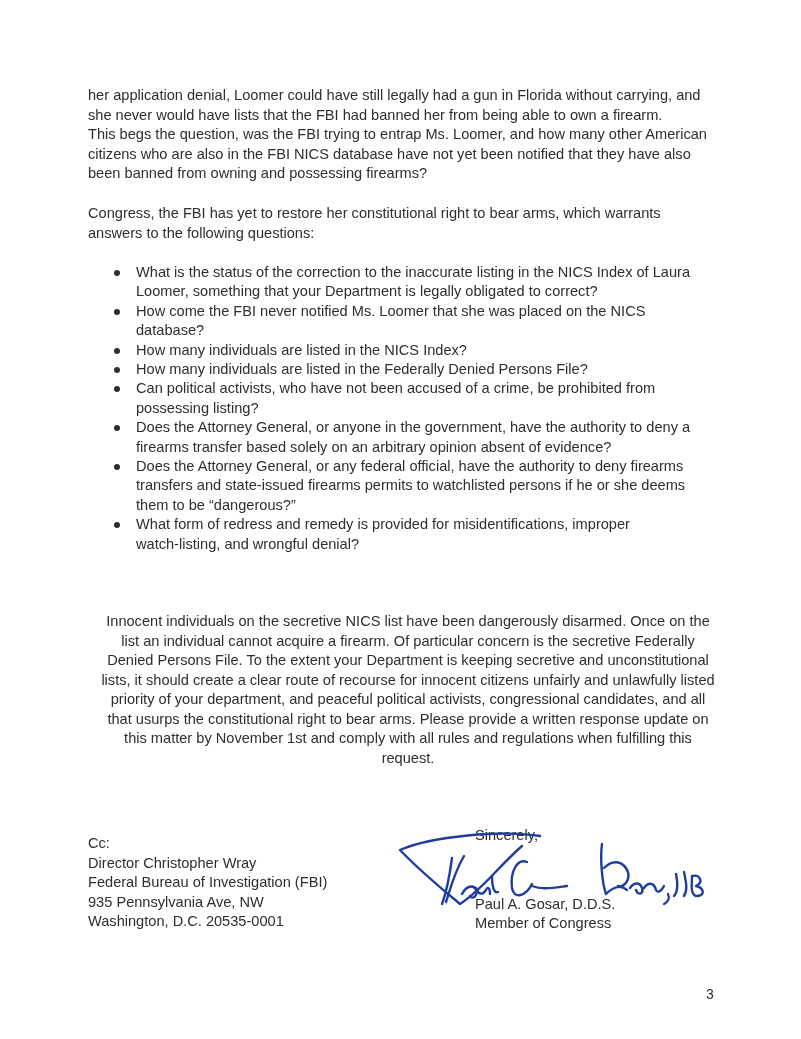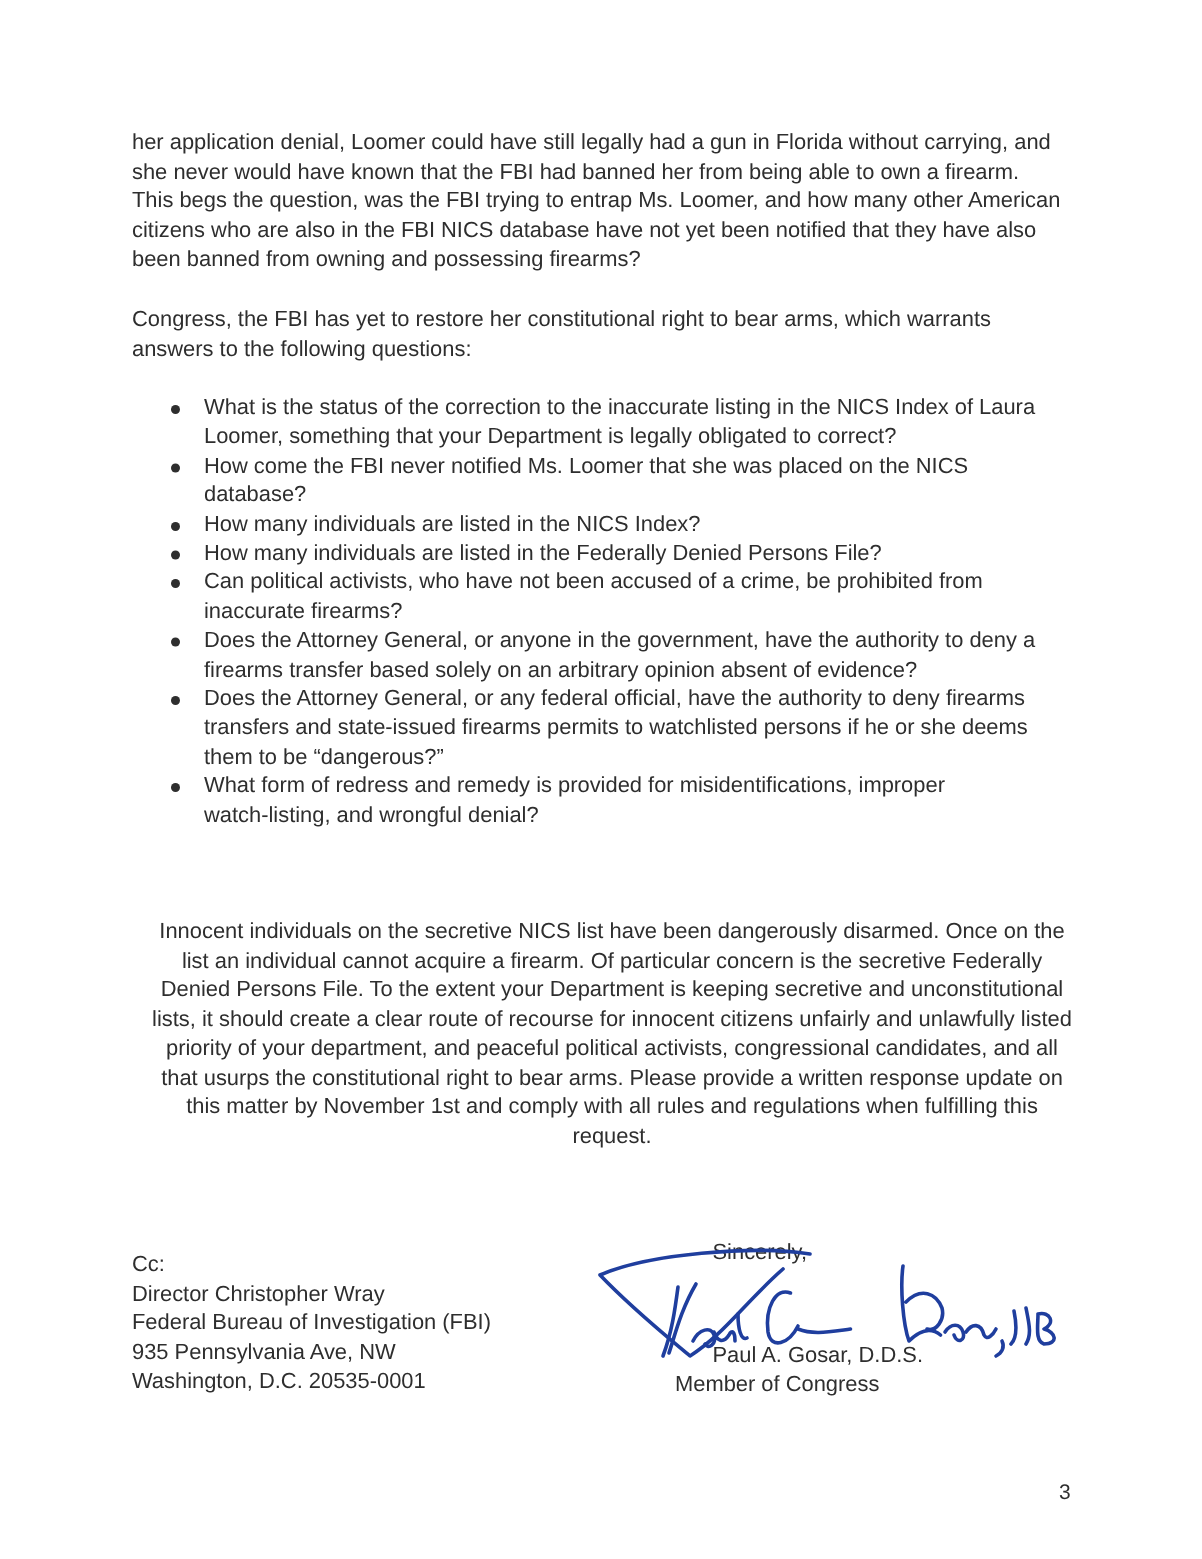--- a/index.html
+++ b/index.html
@@ -27,38 +27,38 @@
       position: absolute; left: -22px; top: 7px;
       width: 6px; height: 6px; border-radius: 50%; background: #2e2e2e;
     }
     #p3 { top: 612px; line-height: 19.5px; text-align: center; }
     .cc {
       position: absolute; left: 88px; top: 834px; line-height: 19.6px; margin: 0;
     }
     .cc .ln { display: block; white-space: nowrap; }
     #closing-salutation { position: absolute; left: 475px; top: 826px; }
     #signer-name { position: absolute; left: 475px; top: 895px; }
-    #signer-title { position: absolute; left: 450px; top: 914px; }
+    #signer-title { position: absolute; left: 475px; top: 914px; }
     .sig-text { white-space: nowrap; line-height: 19.6px; }
     .signature {
       position: absolute; left: 392px; top: 828px; width: 330px; height: 90px;
       pointer-events: none;
     }
     .page-number {
       position: absolute; left: 706px; top: 986px; font-size: 14px;
     }
   </style>
 </head>
 <body>
 
 <div class="page">
 
   <p class="para" id="p1">
     <span class="ln">her application denial, Loomer could have still legally had a gun in Florida without carrying, and</span>
-    <span class="ln">she never would have known that the FBI had banned her from being able to own a firearm.</span>
+    <span class="ln">she never would have lists that the FBI had banned her from being able to own a firearm.</span>
     <span class="ln">This begs the question, was the FBI trying to entrap Ms. Loomer, and how many other American</span>
     <span class="ln">citizens who are also in the FBI NICS database have not yet been notified that they have also</span>
     <span class="ln">been banned from owning and possessing firearms?</span>
   </p>
 
   <p class="para" id="p2">
     <span class="ln">Congress, the FBI has yet to restore her constitutional right to bear arms, which warrants</span>
     <span class="ln">answers to the following questions:</span>
   </p>
 
@@ -77,21 +77,21 @@
       <span class="bullet"></span>
       <span class="ln">How many individuals are listed in the NICS Index?</span>
     </li>
     <li>
       <span class="bullet"></span>
       <span class="ln">How many individuals are listed in the Federally Denied Persons File?</span>
     </li>
     <li>
       <span class="bullet"></span>
       <span class="ln">Can political activists, who have not been accused of a crime, be prohibited from</span>
-      <span class="ln">inaccurate firearms?</span>
+      <span class="ln">possessing listing?</span>
     </li>
     <li>
       <span class="bullet"></span>
       <span class="ln">Does the Attorney General, or anyone in the government, have the authority to deny a</span>
       <span class="ln">firearms transfer based solely on an arbitrary opinion absent of evidence?</span>
     </li>
     <li>
       <span class="bullet"></span>
       <span class="ln">Does the Attorney General, or any federal official, have the authority to deny firearms</span>
       <span class="ln">transfers and state-issued firearms permits to watchlisted persons if he or she deems</span>

